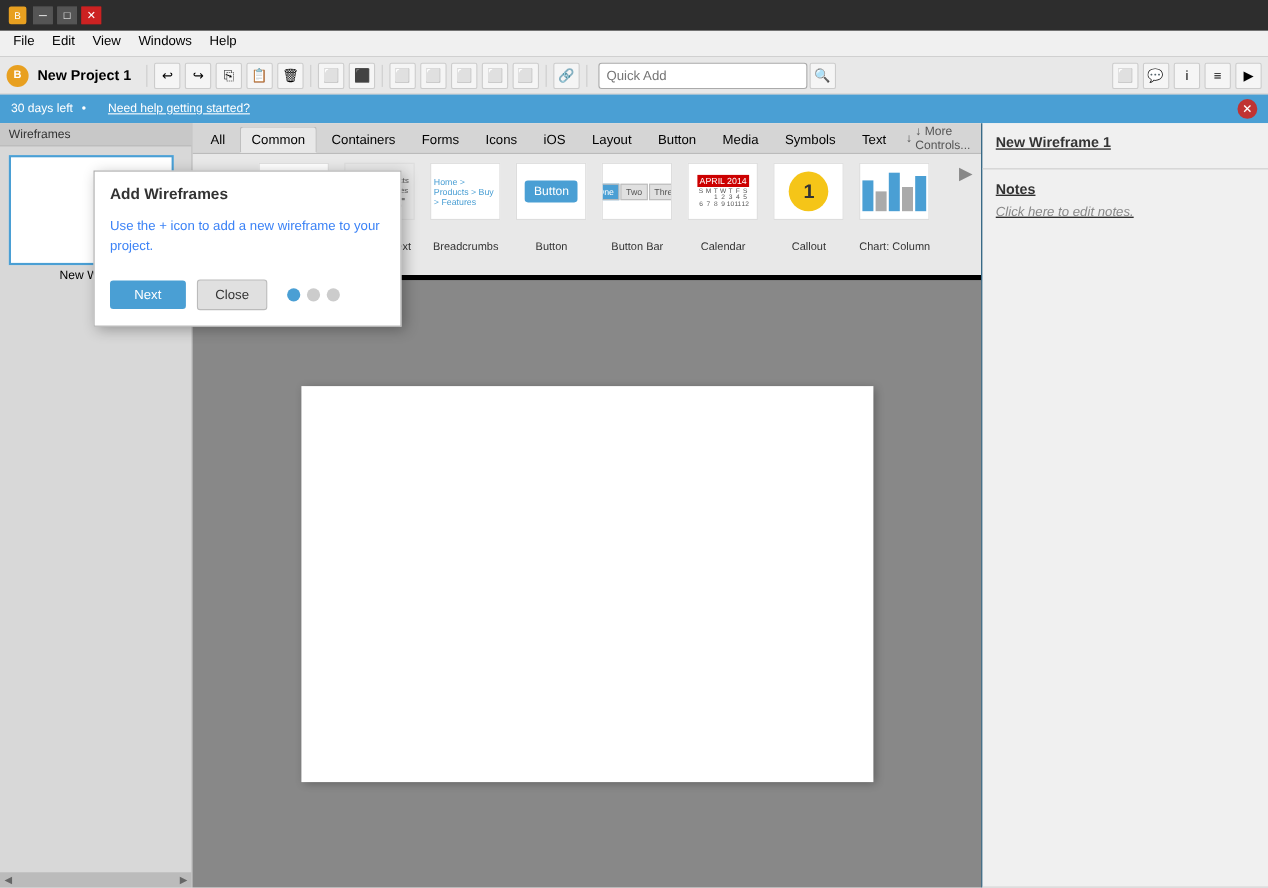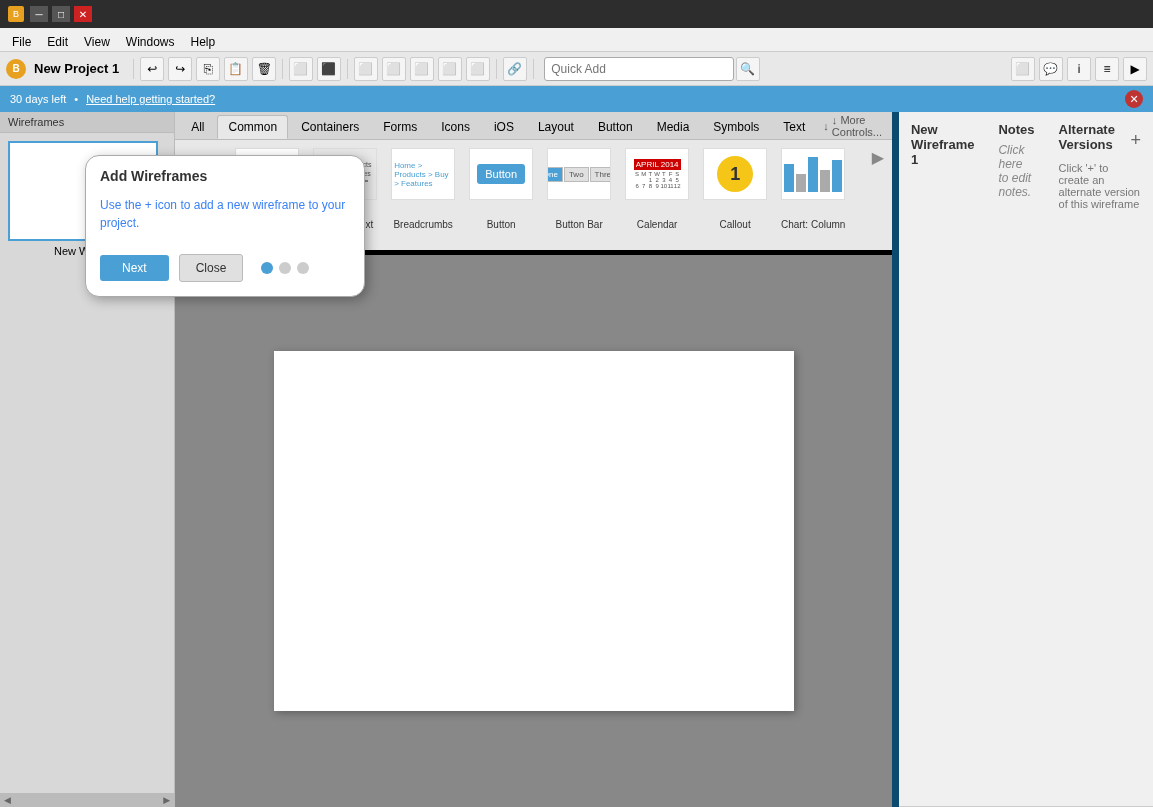--- a/index.html
+++ b/index.html
@@ -19,21 +19,21 @@
     .title-bar-text { flex: 1; }
     .title-bar-controls { display: flex; gap: 4px; }
     .title-bar-btn { width: 18px; height: 16px; border: 1px solid #555; background: #555; color: white; font-size: 10px; display: flex; align-items: center; justify-content: center; cursor: pointer; }
     .title-bar-btn.close { background: #cc2222; border-color: #cc2222; }
 
     
     .menu-bar {
       background: #f0f0f0;
       height: 24px;
       display: flex;
-      align-items: flex-end;
+      align-items: flex-start;
       padding: 0 4px;
       border-bottom: 1px solid #ccc;
       font-size: 12px;
     }
     .menu-item { padding: 2px 8px; cursor: pointer; }
 
     
     .toolbar {
       background: #e8e8e8;
       height: 34px;
@@ -189,22 +189,24 @@
       background: white;
       width: 520px;
       height: 360px;
       box-shadow: 2px 2px 8px rgba(0,0,0,0.3);
     }
 
     
     .right-panel {
       width: 290px;
       background: #f0f0f0;
-      border-left: 7px solid #0c4a6e;
-      display: flex;
+      border-left: 1px solid #0c4a6e;
+      display: flex;
+      flex-direction: column;
+      text-decoration: underline;
     }
     .right-panel-section {
       border-bottom: 1px solid #ccc;
       padding: 10px 12px;
     }
     .right-panel-title {
       font-size: 13px;
       font-weight: bold;
       color: #333;
       margin-bottom: 6px;
@@ -231,21 +233,21 @@
       z-index: 100;
     }
     .dialog {
       position: absolute;
       top: 155px;
       left: 85px;
       width: 280px;
       background: white;
       border: 1px solid #aaa;
       box-shadow: 3px 3px 12px rgba(0,0,0,0.3);
-      border-radius: 14px;
+      border-radius: 0;
       z-index: 200;
       padding: 0;
     }
     .dialog-header {
       padding: 12px 14px 6px;
       font-size: 14px;
       font-weight: bold;
       color: #333;
     }
     .dialog-body {
@@ -355,21 +357,21 @@
     <div class="toolbar-btn">💬</div>
     <div class="toolbar-btn">ℹ</div>
     <div class="toolbar-btn">≡</div>
     <div class="toolbar-btn">▶</div>
   </div>
 </div>
 
 <div class="info-bar">
   <span>30 days left</span>
   <span style="margin: 0 8px;">•</span>
-  <span style="text-decoration: underline; cursor: pointer;">Need help getting started?</span>
+  <span style="text-decoration: underline; cursor: pointer; margin-left: 12px;">Need help getting started?</span>
   <div class="info-bar-close">✕</div>
 </div>
 
 <div class="main-layout">
 
   <div class="left-panel">
     <div class="left-panel-header">
       <span>Wireframes</span>
     </div>
     <div class="wireframe-list">
@@ -532,27 +534,20 @@
   </div>
 
   <div class="right-panel">
     <div class="right-panel-section">
       <div class="right-panel-title">New Wireframe 1</div>
     </div>
     <div class="right-panel-section" style="flex:1;">
       <div class="right-panel-title">Notes</div>
       <div class="notes-area">Click here to edit notes.</div>
     </div>
-    <div class="right-panel-section">
-      <div class="alt-versions-header">
-        <div class="right-panel-title">Alternate Versions</div>
-        <div class="alt-versions-add">+</div>
-      </div>
-      <div class="alt-versions-text">Click '+' to create an alternate version of this wireframe</div>
-    </div>
   </div>
 
 </div>
 
 <div class="dialog-overlay">
   <div class="dialog">
     <div class="dialog-header">Add Wireframes</div>
     <div class="dialog-body">Use the + icon to add a new wireframe to your project.</div>
     <div class="dialog-footer">
       <button class="btn-next">Next</button>

